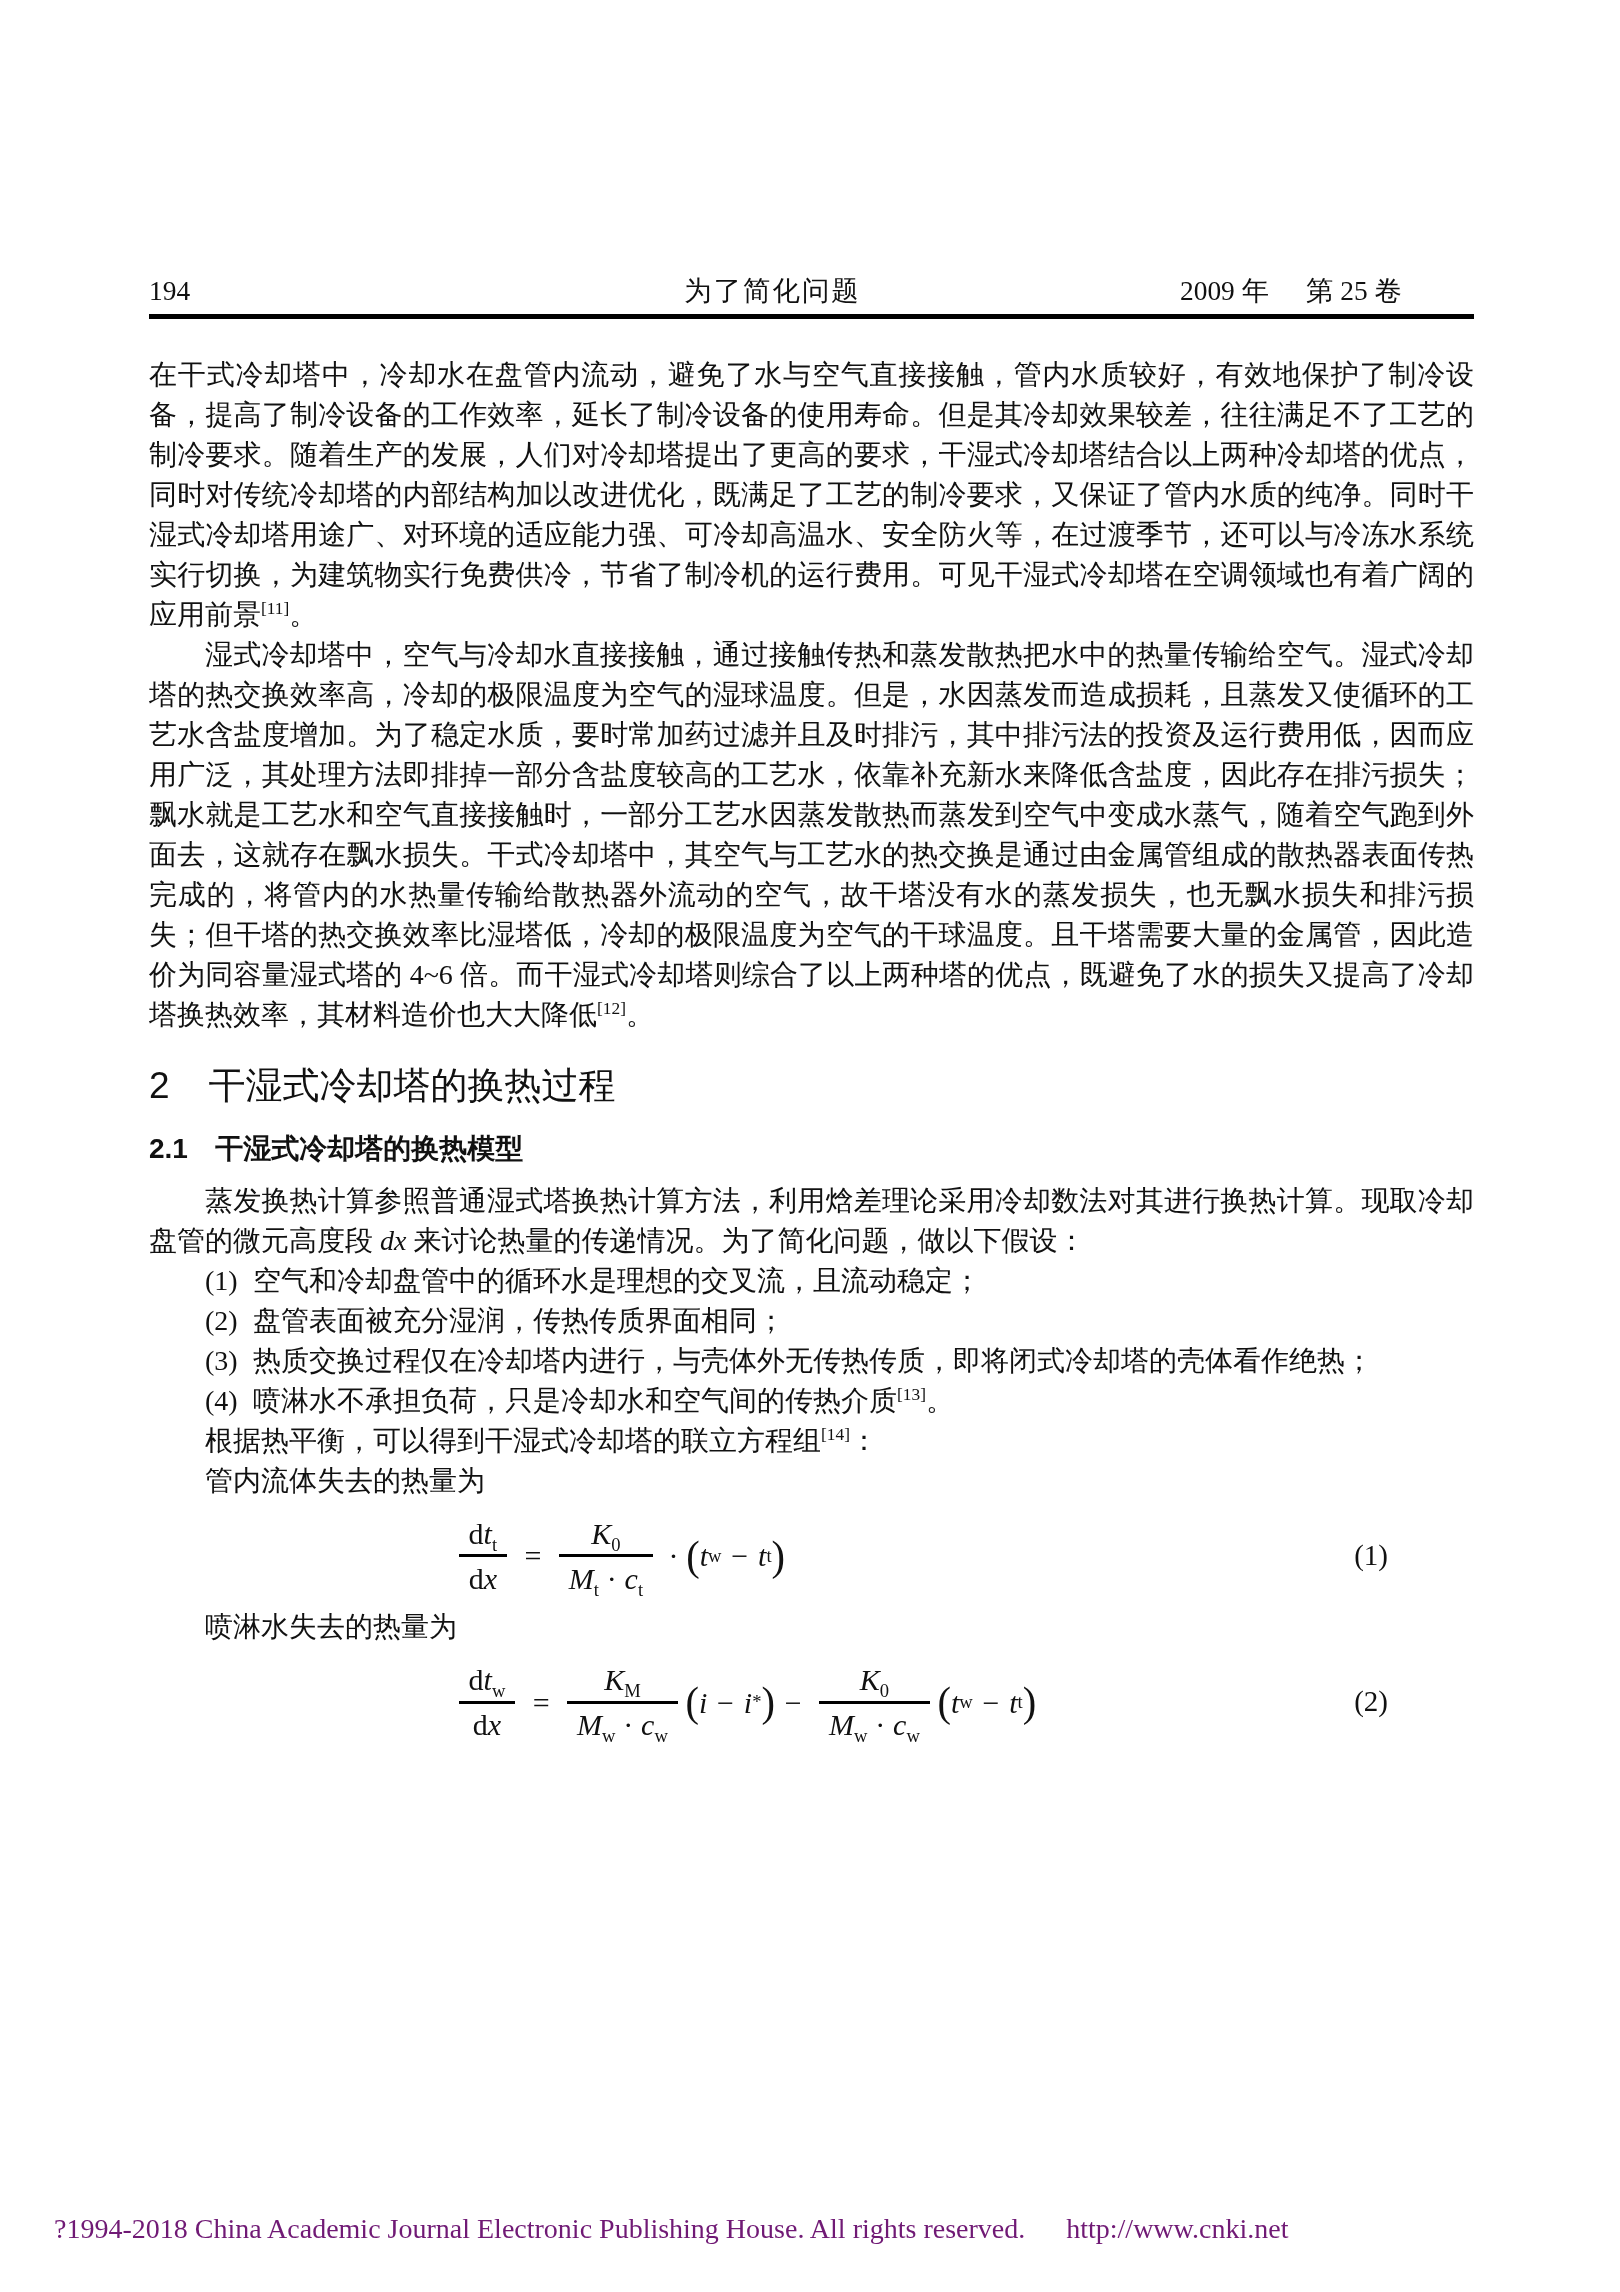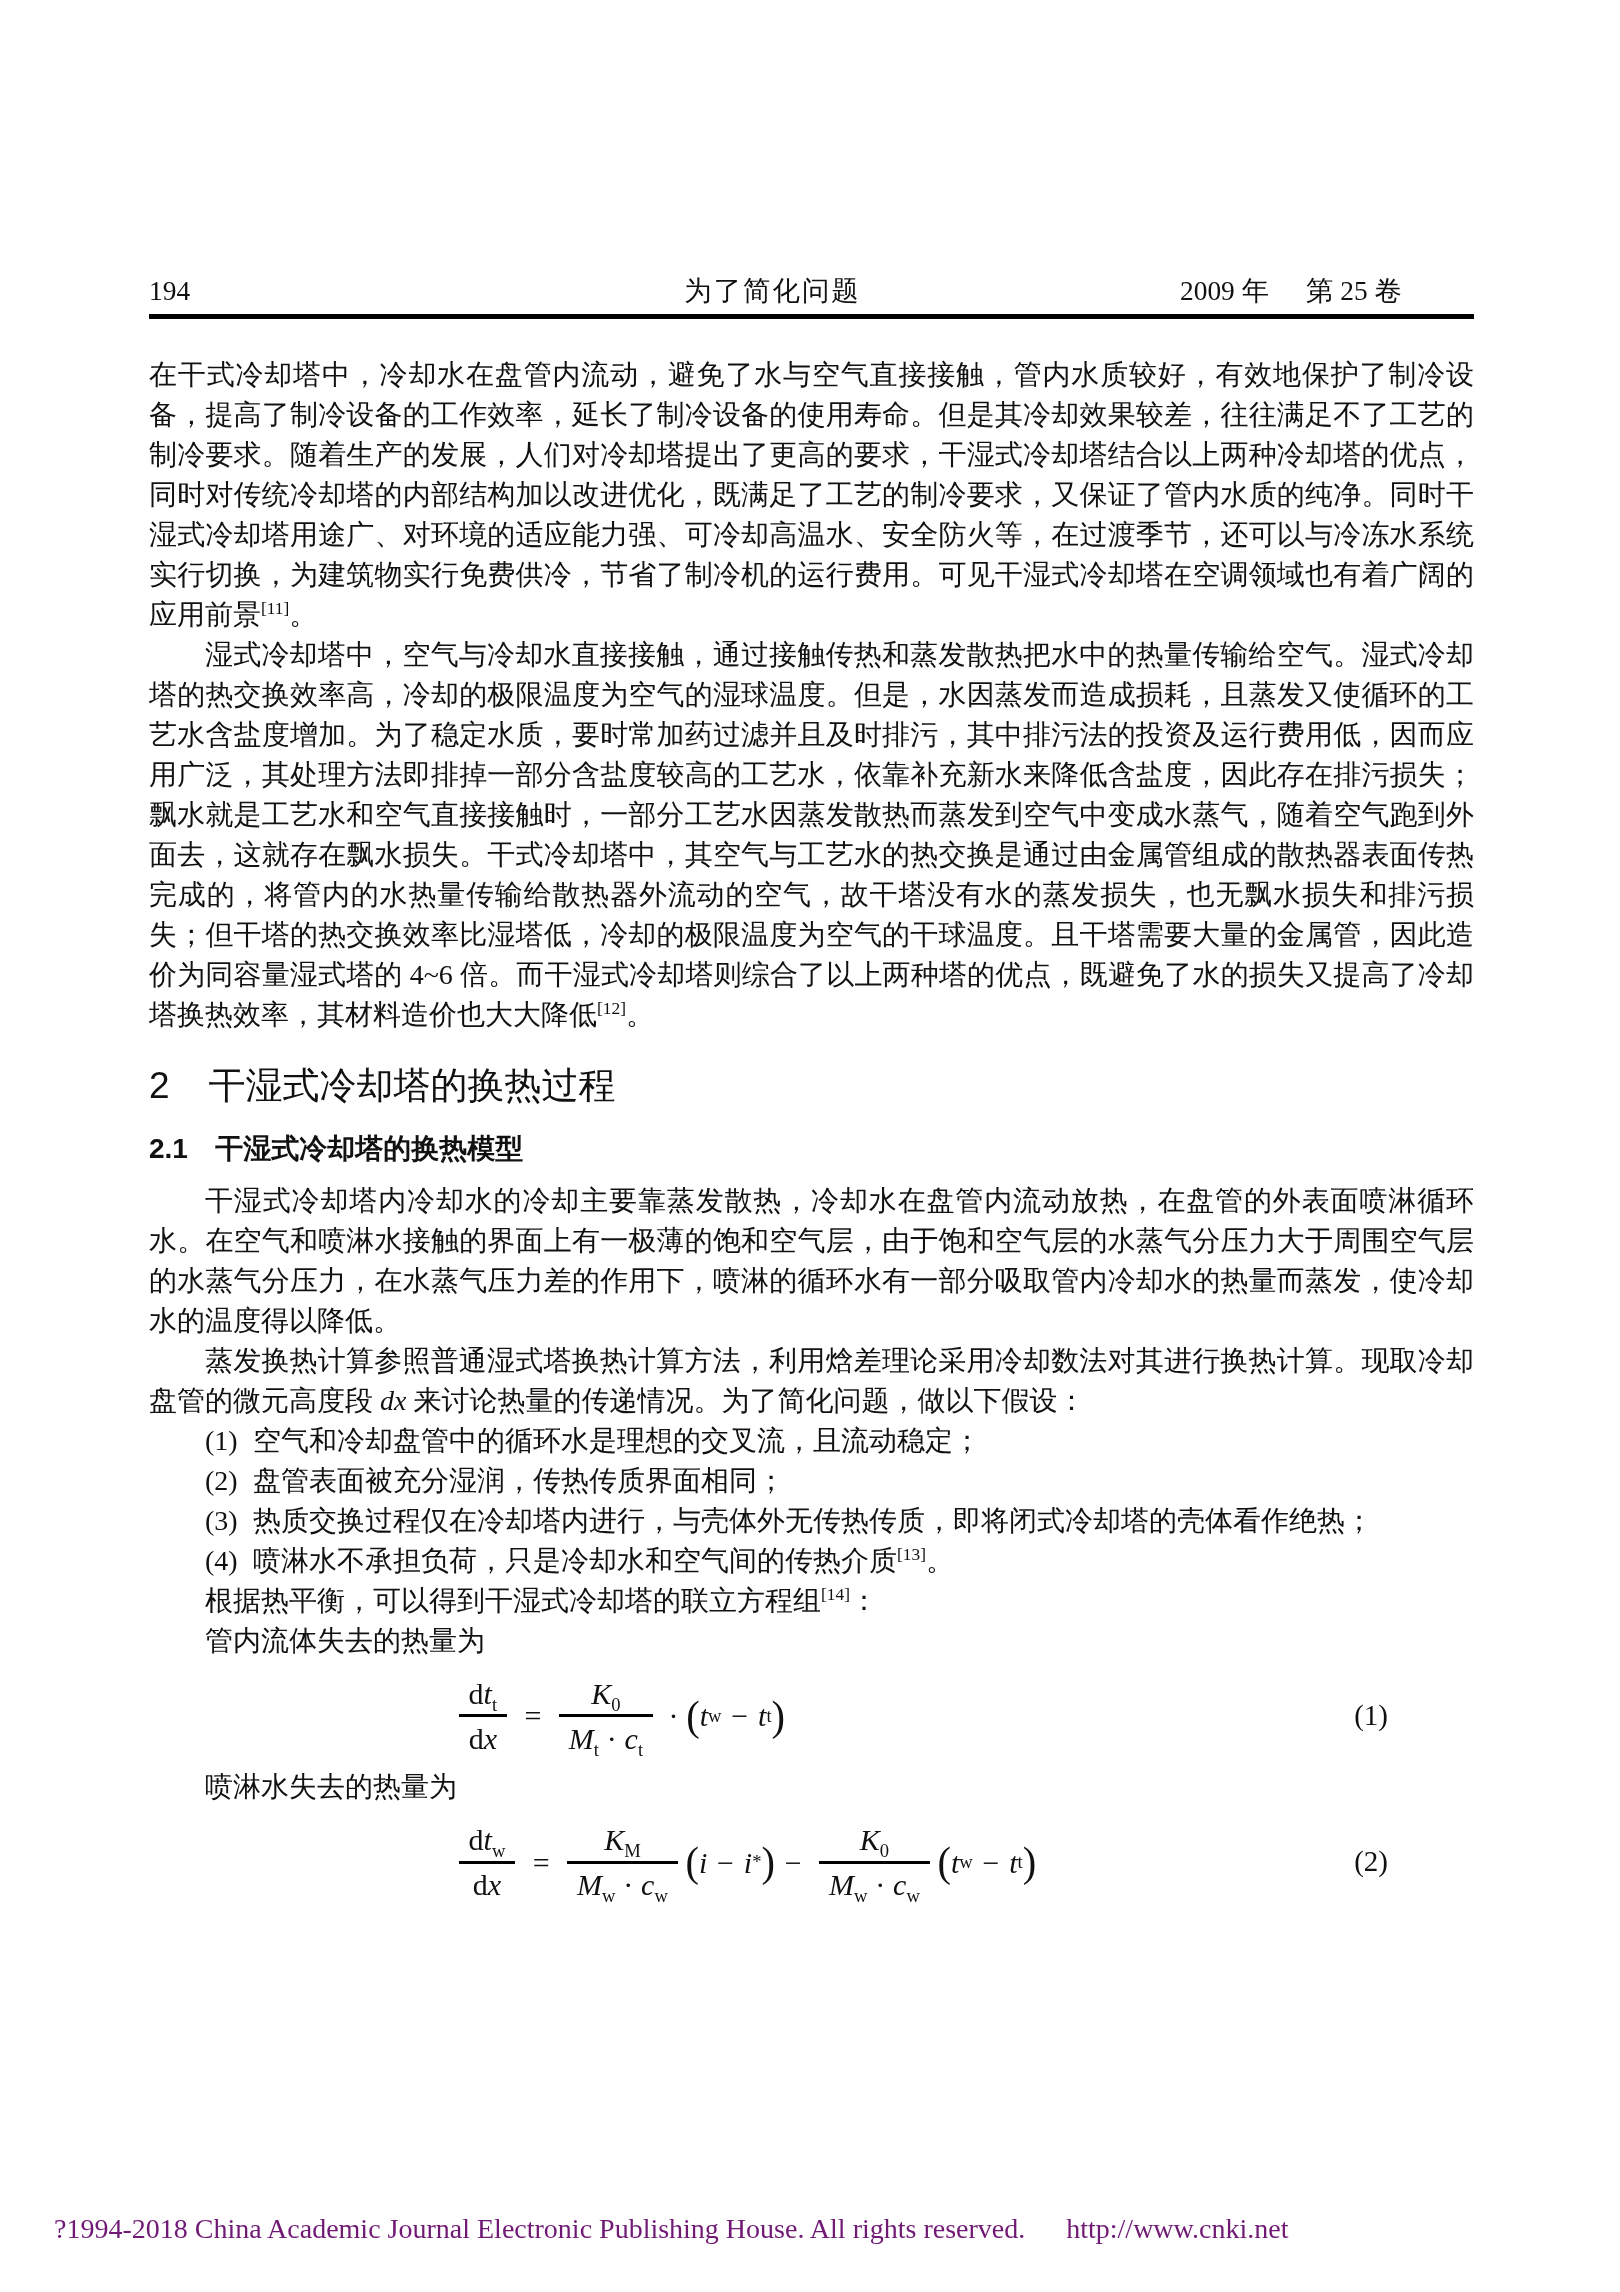--- a/index.html
+++ b/index.html
@@ -115,21 +115,20 @@
     <div class="body">
 
       <p class="para"><span>在干式冷却塔中，冷却水在盘管内流动，避免了水与空气直接接触，管内水质较好，有效地保护了制冷设备，提高了制冷设备的工作效率，延长了制冷设备的使用寿命。但是其冷却效果较差，往往满足不了工艺的制冷要求。随着生产的发展，人们对冷却塔提出了更高的要求，干湿式冷却塔结合以上两种冷却塔的优点，同时对传统冷却塔的内部结构加以改进优化，既满足了工艺的制冷要求，又保证了管内水质的纯净。同时干湿式冷却塔用途广、对环境的适应能力强、可冷却高温水、安全防火等，在过渡季节，还可以与冷冻水系统实行切换，为建筑物实行免费供冷，节省了制冷机的运行费用。可见干湿式冷却塔在空调领域也有着广阔的应用前景</span><sup class="ref">[11]</sup><span>。</span></p>
 
       <p class="para indent"><span>湿式冷却塔中，空气与冷却水直接接触，通过接触传热和蒸发散热把水中的热量传输给空气。湿式冷却塔的热交换效率高，冷却的极限温度为空气的湿球温度。但是，水因蒸发而造成损耗，且蒸发又使循环的工艺水含盐度增加。为了稳定水质，要时常加药过滤并且及时排污，其中排污法的投资及运行费用低，因而应用广泛，其处理方法即排掉一部分含盐度较高的工艺水，依靠补充新水来降低含盐度，因此存在排污损失；飘水就是工艺水和空气直接接触时，一部分工艺水因蒸发散热而蒸发到空气中变成水蒸气，随着空气跑到外面去，这就存在飘水损失。干式冷却塔中，其空气与工艺水的热交换是通过由金属管组成的散热器表面传热完成的，将管内的水热量传输给散热器外流动的空气，故干塔没有水的蒸发损失，也无飘水损失和排污损失；但干塔的热交换效率比湿塔低，冷却的极限温度为空气的干球温度。且干塔需要大量的金属管，因此造价为同容量湿式塔的 4~6 倍。而干湿式冷却塔则综合了以上两种塔的优点，既避免了水的损失又提高了冷却塔换热效率，其材料造价也大大降低</span><sup class="ref">[12]</sup><span>。</span></p>
 
       <h2 class="sec"><span class="secno">2</span><span>干湿式冷却塔的换热过程</span></h2>
 
       <h3 class="subsec"><span class="secno">2.1</span><span>干湿式冷却塔的换热模型</span></h3>
 
-      <p class="para indent"><span>干湿式冷却塔内冷却水的冷却主要靠蒸发散热，冷却水在盘管内流动放热，在盘管的外表面喷淋循环水。在空气和喷淋水接触的界面上有一极薄的饱和空气层，由于饱和空气层的水蒸气分压力大于周围空气层的水蒸气分压力，在水蒸气压力差的作用下，喷淋的循环水有一部分吸取管内冷却水的热量而蒸发，使冷却水的温度得以降低。</span></p>
 
       <p class="para indent"><span>蒸发换热计算参照普通湿式塔换热计算方法，利用焓差理论采用冷却数法对其进行换热计算。现取冷却盘管的微元高度段 </span><span class="itvar">dx</span><span> 来讨论热量的传递情况。为了简化问题，做以下假设：</span></p>
 
       <p class="para indent list-item"><span class="li-label">(1)</span><span>空气和冷却盘管中的循环水是理想的交叉流，且流动稳定；</span></p>
       <p class="para indent list-item"><span class="li-label">(2)</span><span>盘管表面被充分湿润，传热传质界面相同；</span></p>
       <p class="para indent list-item"><span class="li-label">(3)</span><span>热质交换过程仅在冷却塔内进行，与壳体外无传热传质，即将闭式冷却塔的壳体看作绝热；</span></p>
       <p class="para indent list-item"><span class="li-label">(4)</span><span>喷淋水不承担负荷，只是冷却水和空气间的传热介质</span><sup class="ref">[13]</sup><span>。</span></p>
 
       <p class="para indent"><span>根据热平衡，可以得到干湿式冷却塔的联立方程组</span><sup class="ref">[14]</sup><span>：</span></p>
 

